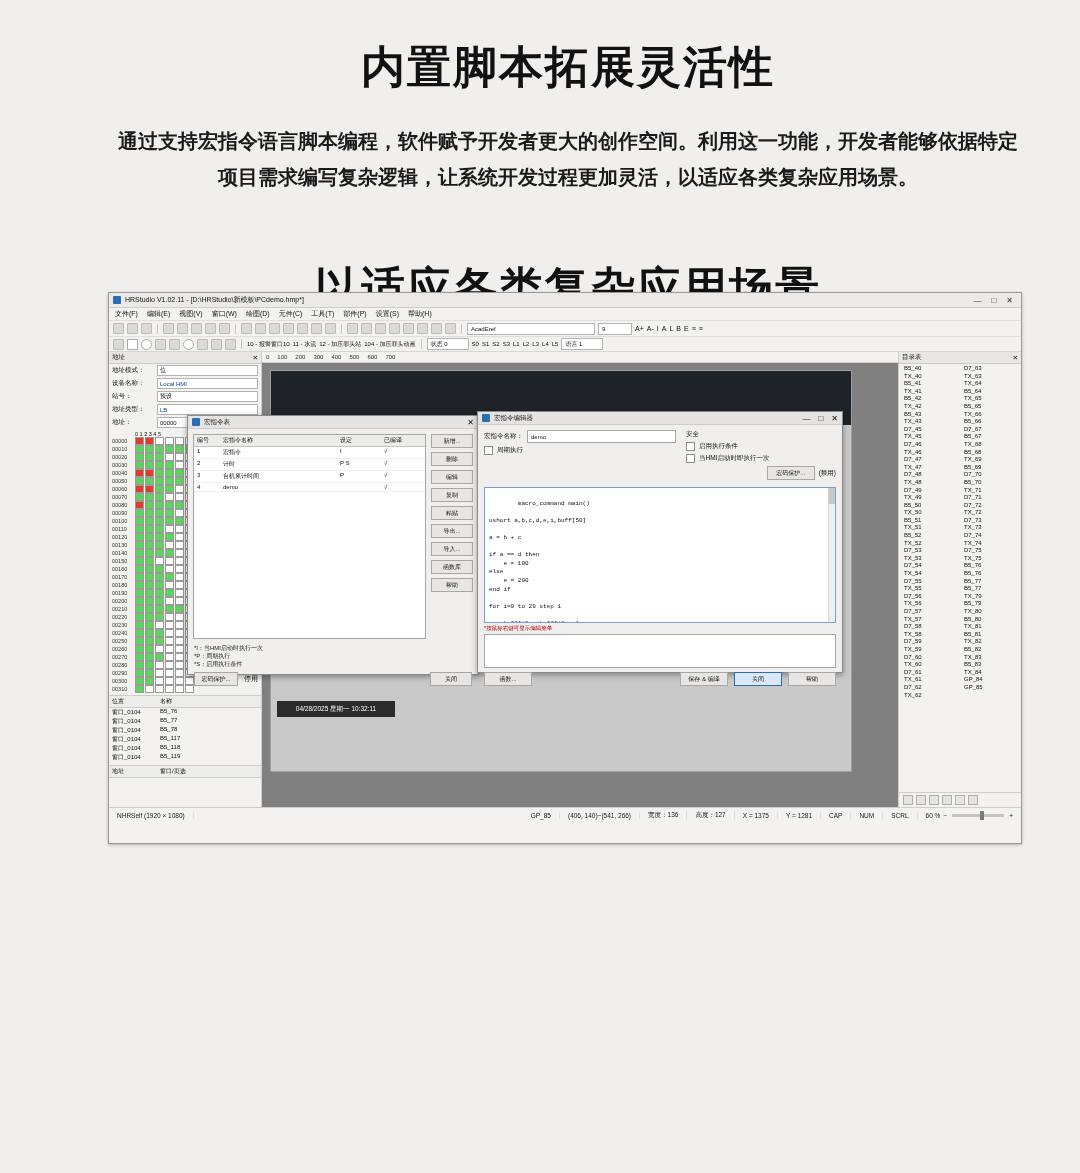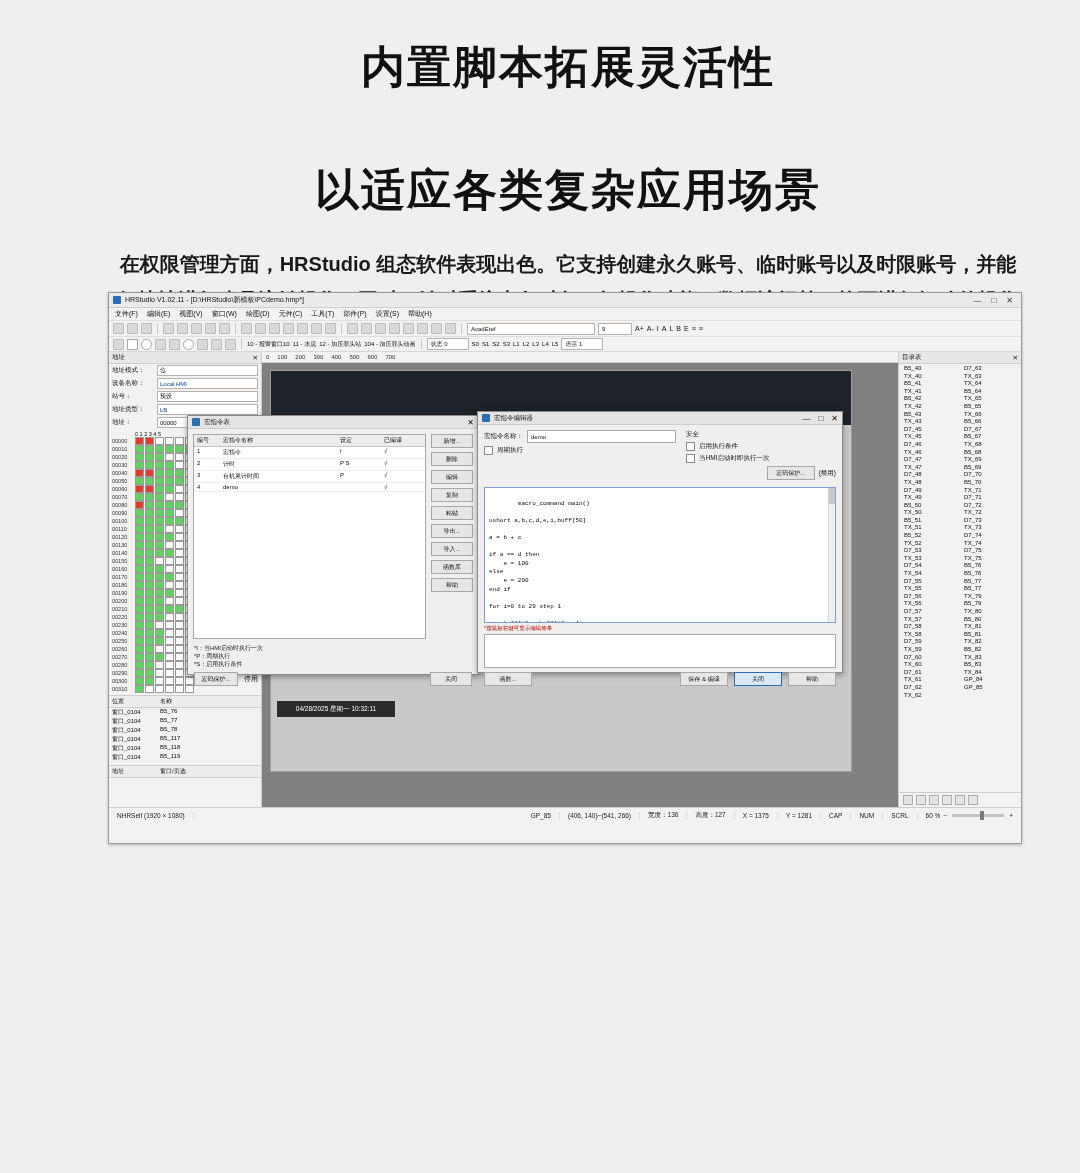--- a/index.html
+++ b/index.html
@@ -166,20 +166,21 @@
   .dbtn{height:12px;min-width:34px;border:1px solid #a9a7a5;background:#e8e6e4;font-size:6px;
         display:flex;align-items:center;justify-content:center;padding:0 6px;}
   .dbtn.primary{border:1px solid #2a6fb5;background:#dbe8f7;}
 </style>
 </head>
 <body>
 
 <div class="page">
 
   <div class="headline h1">内置脚本拓展灵活性</div>
+  <div class="para p1">通过支持宏指令语言脚本编程，软件赋予开发者更大的创作空间。利用这一功能，开发者能够依据特定项目需求编写复杂逻辑，让系统开发过程更加灵活，以适应各类复杂应用场景。</div>
 
   <div class="appwin">
 
     <div class="titlebar">
       <span class="logo-sq"></span>
       <span class="title-text">HRStudio V1.02.11 - [D:\HRStudio\新模板\PCdemo.hmp*]</span>
       <span class="win-btns">
         <span>—</span>
         <span>□</span>
         <span>✕</span>

